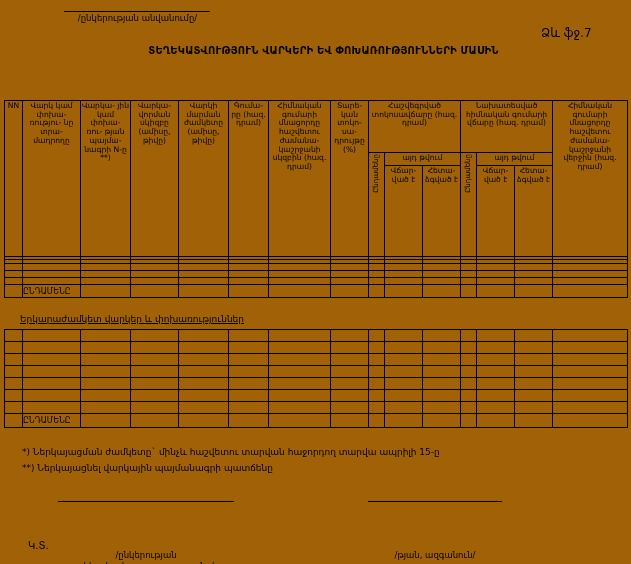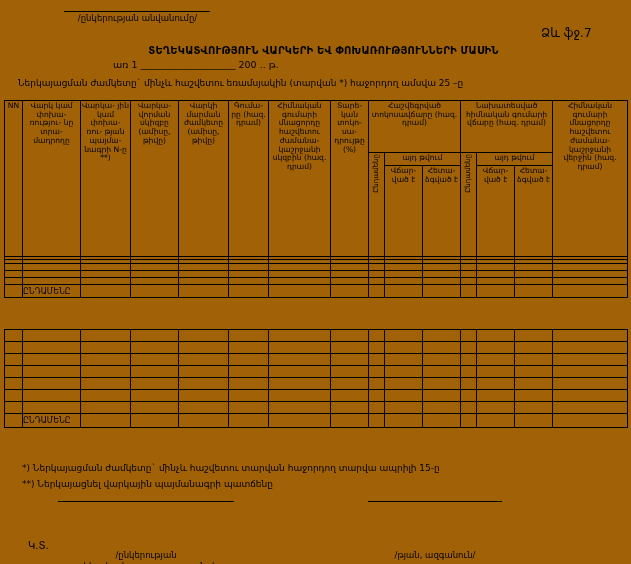--- a/index.html
+++ b/index.html
@@ -13,21 +13,21 @@
   .date-line{font-size:9.5px;}
   .note{font-size:9px;}
   table{border-collapse:collapse;table-layout:fixed;}
   th,td{border:1px solid #000;margin:0;}
   .hdr th{font-size:7.6px;font-weight:normal;line-height:1.15;padding:1px;vertical-align:top;text-align:center;}
   .rotc{vertical-align:middle;text-align:center;padding:0;}
   .rot{display:inline-block;writing-mode:vertical-rl;transform:rotate(180deg);font-size:7px;line-height:1;white-space:nowrap;}
   .body-table td{padding:0;font-size:8px;}
   .total-label{padding-left:2px;font-size:8px;white-space:nowrap;}
   .section-label{font-size:9px;text-decoration:underline;}
-  .footnote{font-size:9px;margin-top:16px;}
+  .footnote{font-size:9px;}
   .sig-caption{font-size:8.5px;text-align:center;line-height:1.3;margin-top:46px;}
   .seal{font-size:10px;}
   col.c-nn{width:18px}
   col.c-prov{width:58px}
   col.c-contr{width:50px}
   col.c-start{width:48px}
   col.c-mat{width:50px}
   col.c-amt{width:40px}
   col.c-bal1{width:62px}
   col.c-rate{width:38px}
@@ -41,23 +41,21 @@
 
 <div class="page">
 
   <div class="abs rule" style="left:64px;top:11px;width:146px"></div>
   <div class="abs company-caption" style="left:50px;top:13px;width:175px">/ընկերության անվանումը/</div>
 
   <div class="abs form-no" style="left:541px;top:26px">Ձև ֆջ.7</div>
 
   <div class="abs title" style="left:0;top:45px;width:631px">ՏԵՂԵԿԱՏՎՈՒԹՅՈՒՆ ՎԱՐԿԵՐԻ ԵՎ ՓՈԽԱՌՈՒԹՅՈՒՆՆԵՐԻ ՄԱՍԻՆ</div>
 
-  <div class="abs date-line" style="left:113px;top:59px">առ 1 ____________________  200 .. թ.</div>
-
-  <div class="abs note" style="left:18px;top:78px">Ներկայացման ժամկետը`  մինչև հաշվետու եռամսյակին (տարվան *) հաջորդող  ամսվա 25 –ը</div>
+
 
   <table class="hdr abs" style="left:4px;top:100px;width:624px;height:160px">
     <colgroup>
       <col class="c-nn">
         <col class="c-prov">
         <col class="c-contr">
         <col class="c-start">
       <col class="c-mat">
         <col class="c-amt">
         <col class="c-bal1">
@@ -203,20 +201,21 @@
           <td></td>
           <td></td>
           <td></td>
           <td></td>
           <td></td>
           <td></td>
         </tr>
       </tbody>
   </table>
 
+  <div class="abs section-label" style="left:20px;top:314px">Երկարաժամկետ վարկեր և փոխառություններ</div>
   <table class="body-table abs" style="left:4px;top:329px;width:624px">
     <colgroup>
       <col class="c-nn">
         <col class="c-prov">
         <col class="c-contr">
         <col class="c-start">
       <col class="c-mat">
         <col class="c-amt">
         <col class="c-bal1">
         <col class="c-rate">

